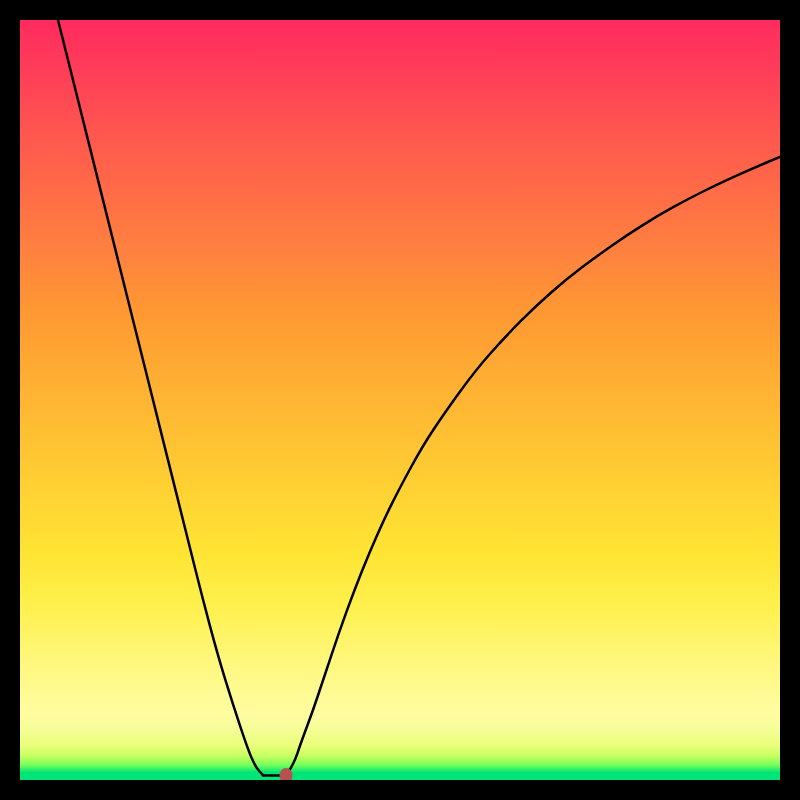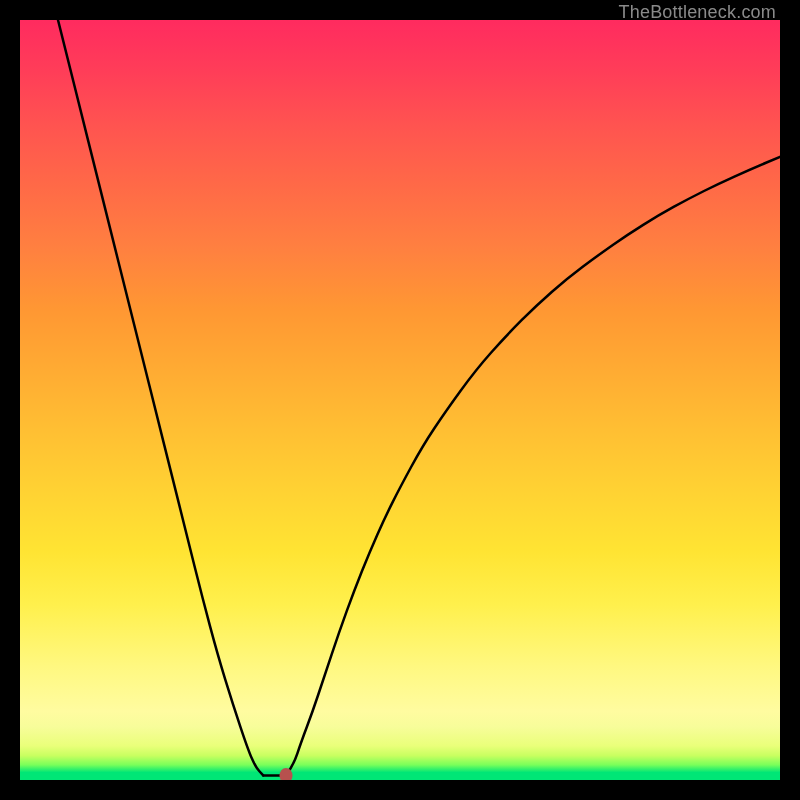--- a/index.html
+++ b/index.html
@@ -70,20 +70,19 @@
     stroke: #000;
     stroke-width: 2.5;
     fill: none;
   }
 </style>
 </head>
 <body>
 
 <div class="container">
   <div class="plot-area"></div>
-  <div class="watermark">TheBottleneck.com</div>
   <svg class="curve" viewBox="0 0 760 760" preserveAspectRatio="none">
     <path id="path-left" d="M 38 0 Q 45.6 30.399999999999977 53.2 60.80000000000001 Q 60.800000000000004 91.20000000000005 68.4 121.60000000000002 Q 76 152 83.6 182.40000000000003 Q 91.2 212.80000000000007 98.80000000000001 243.20000000000002 Q 106.4 273.59999999999997 114 304 Q 121.60000000000001 334.4 129.2 364.79999999999995 Q 136.79999999999998 395.2 144.39999999999998 425.6 Q 152 456 159.6 486.4 Q 167.2 516.8 174.8 547.2 Q 182.4 577.6 190 606.1 Q 197.6 634.6 205.2 659.3 Q 212.8 684 220.4 706.8 Q 228 729.6 231.8 738.34 Q 235.6 747.08 239.4 751.26 L 243.20000000000002 755.44"></path>
     <path id="path-plateau" class="plateau" d="M 243.20000000000002 755.44 L 266 755.44"></path>
     <path id="path-right" d="M 266 755.44 Q 273.59999999999997 744.8 277.4 733.4 Q 281.2 722 286.9 706.8 Q 292.6 691.6 298.3 674.5 Q 304 657.4 311.6 634.5999999999999 Q 319.2 611.8 326.79999999999995 590.9 Q 334.4 570 342 551 Q 349.6 532 357.20000000000005 514.9 Q 364.8 497.8 372.4 482.6 Q 380 467.4 391.4 446.5 Q 402.8 425.6 414.20000000000005 408.5 Q 425.6 391.40000000000003 440.8 370.5 Q 456 349.59999999999997 471.20000000000005 332.5 Q 486.40000000000003 315.40000000000003 501.6 300.20000000000005 Q 516.8000000000001 285 532 271.7 Q 547.1999999999999 258.4 562.4 247 Q 577.6 235.60000000000002 592.8 224.96000000000004 Q 608 214.32000000000005 623.2 204.82000000000005 Q 638.4 195.32000000000005 653.5999999999999 186.96000000000004 Q 668.8 178.60000000000002 684 171 Q 699.2 163.39999999999998 714.4000000000001 156.56 Q 729.6 149.72000000000003 744.8 143.26000000000005 L 760 136.80000000000007"></path>
     <ellipse id="marker" class="marker" rx="6.5" ry="7.5" cx="266" cy="755.44"></ellipse>
   </svg>
 </div>
 
 </body></html>

